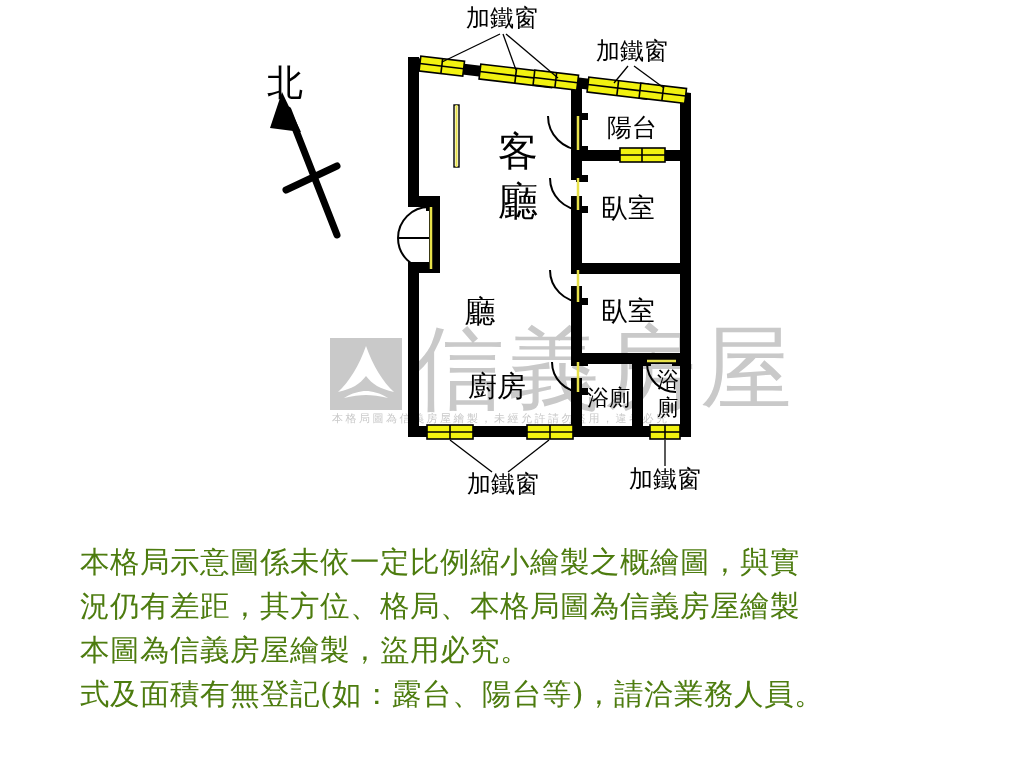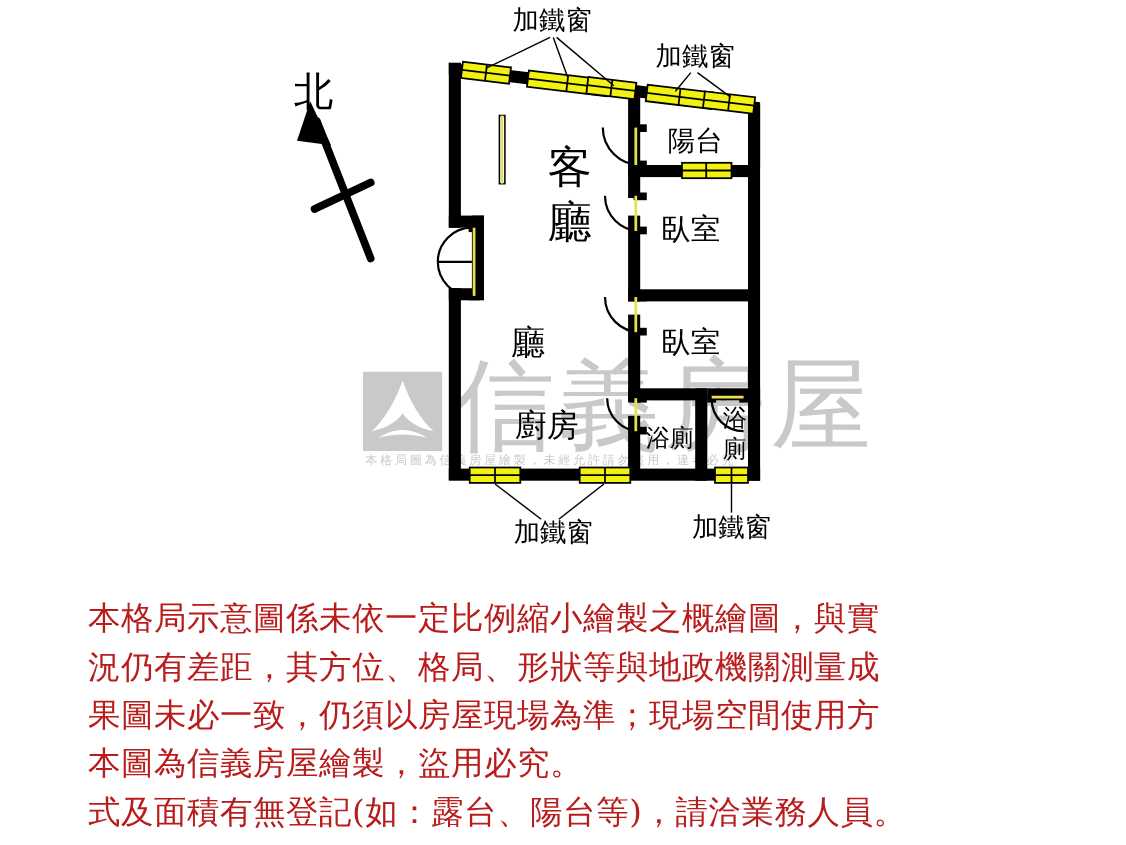--- a/index.html
+++ b/index.html
@@ -29,21 +29,21 @@
   }
   #disclaimer {
     position: absolute;
     left: 80px;
     top: 540px;
     width: 870px;
     font-family: "DejaVu Serif", "Liberation Serif", serif;
     font-size: 29.5px;
     line-height: 44px;
     letter-spacing: 0.5px;
-    color: #b91c1c;
+    color: #4d7c0f;
     text-align: left;
   }
   #disclaimer p {
     margin: 0;
     white-space: pre-wrap;
   }
   .wm-text {
     font-family: "DejaVu Serif", "Liberation Serif", serif;
   }
 </style>
@@ -270,19 +270,18 @@
       <text x="502" y="26" font-size="24">加鐵窗</text>
       <text x="632" y="59" font-size="24">加鐵窗</text>
       <text x="503" y="492" font-size="24">加鐵窗</text>
       <text x="665" y="487" font-size="24">加鐵窗</text>
     </g>
 
   </svg>
 
   <div id="disclaimer">
     <p>本格局示意圖係未依一定比例縮小繪製之概繪圖，與實</p>
-    <p>況仍有差距，其方位、格局、形狀等與地政機關測量成</p>
-    <p>果圖未必一致，仍須以房屋現場為準；現場空間使用方</p>
+    <p>況仍有差距，其方位、格局、本格局圖為信義房屋繪製</p>
     <p>本圖為信義房屋繪製，盜用必究。</p>
     <p>式及面積有無登記(如：露台、陽台等)，請洽業務人員。</p>
   </div>
 
 </div>
 
 </body></html>

